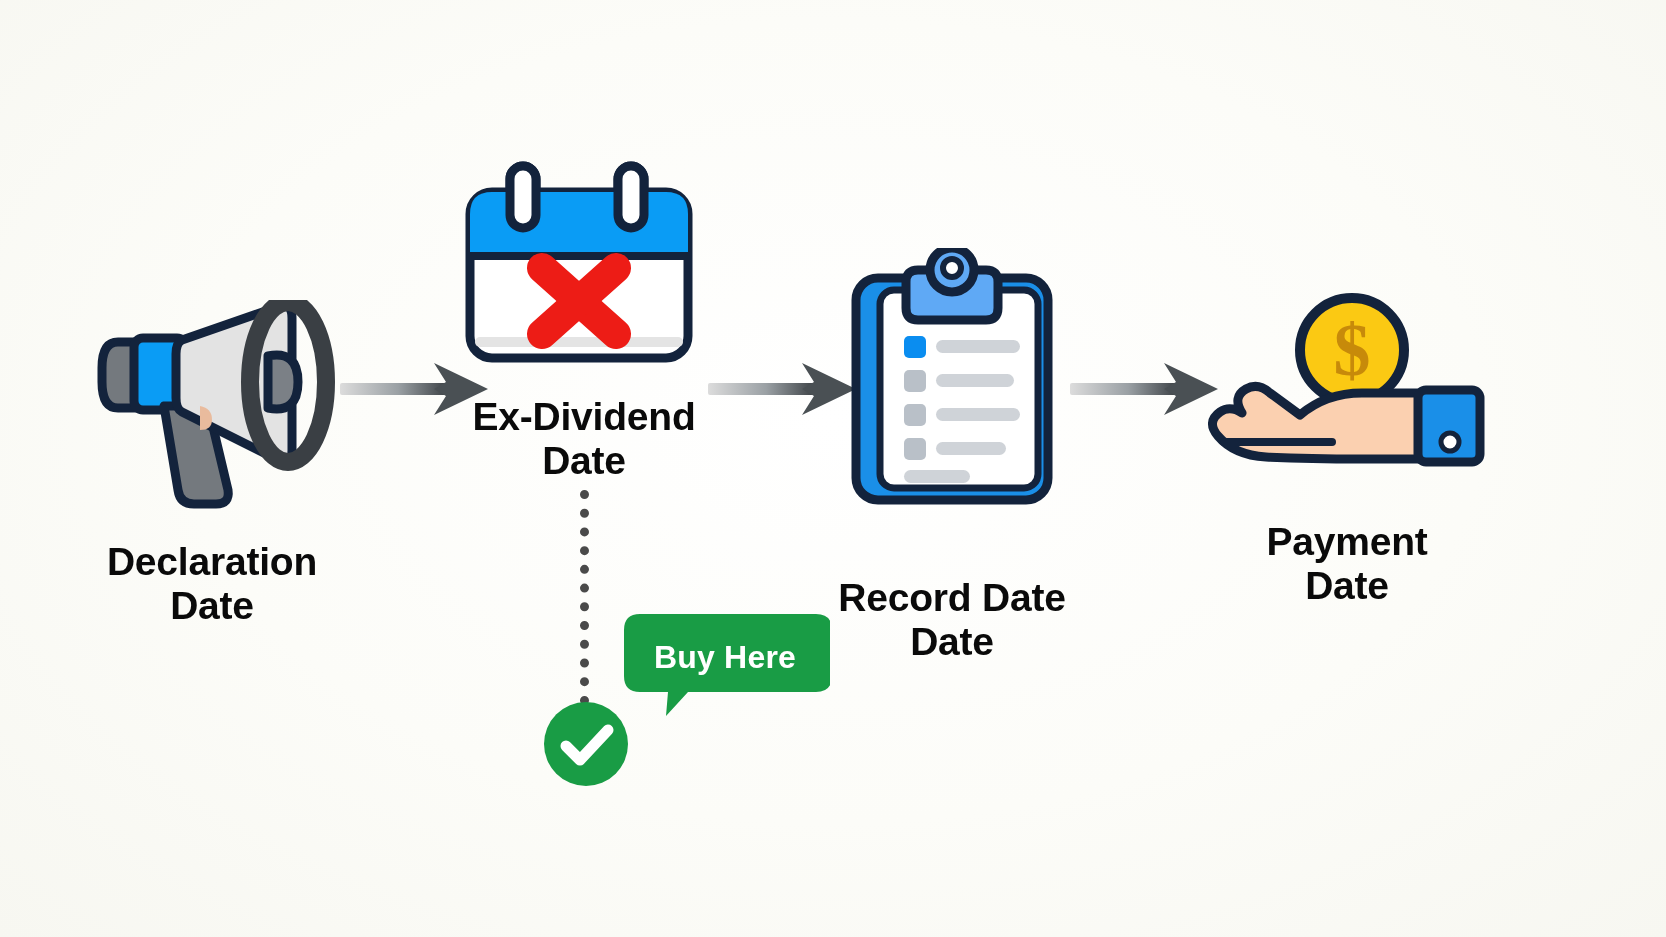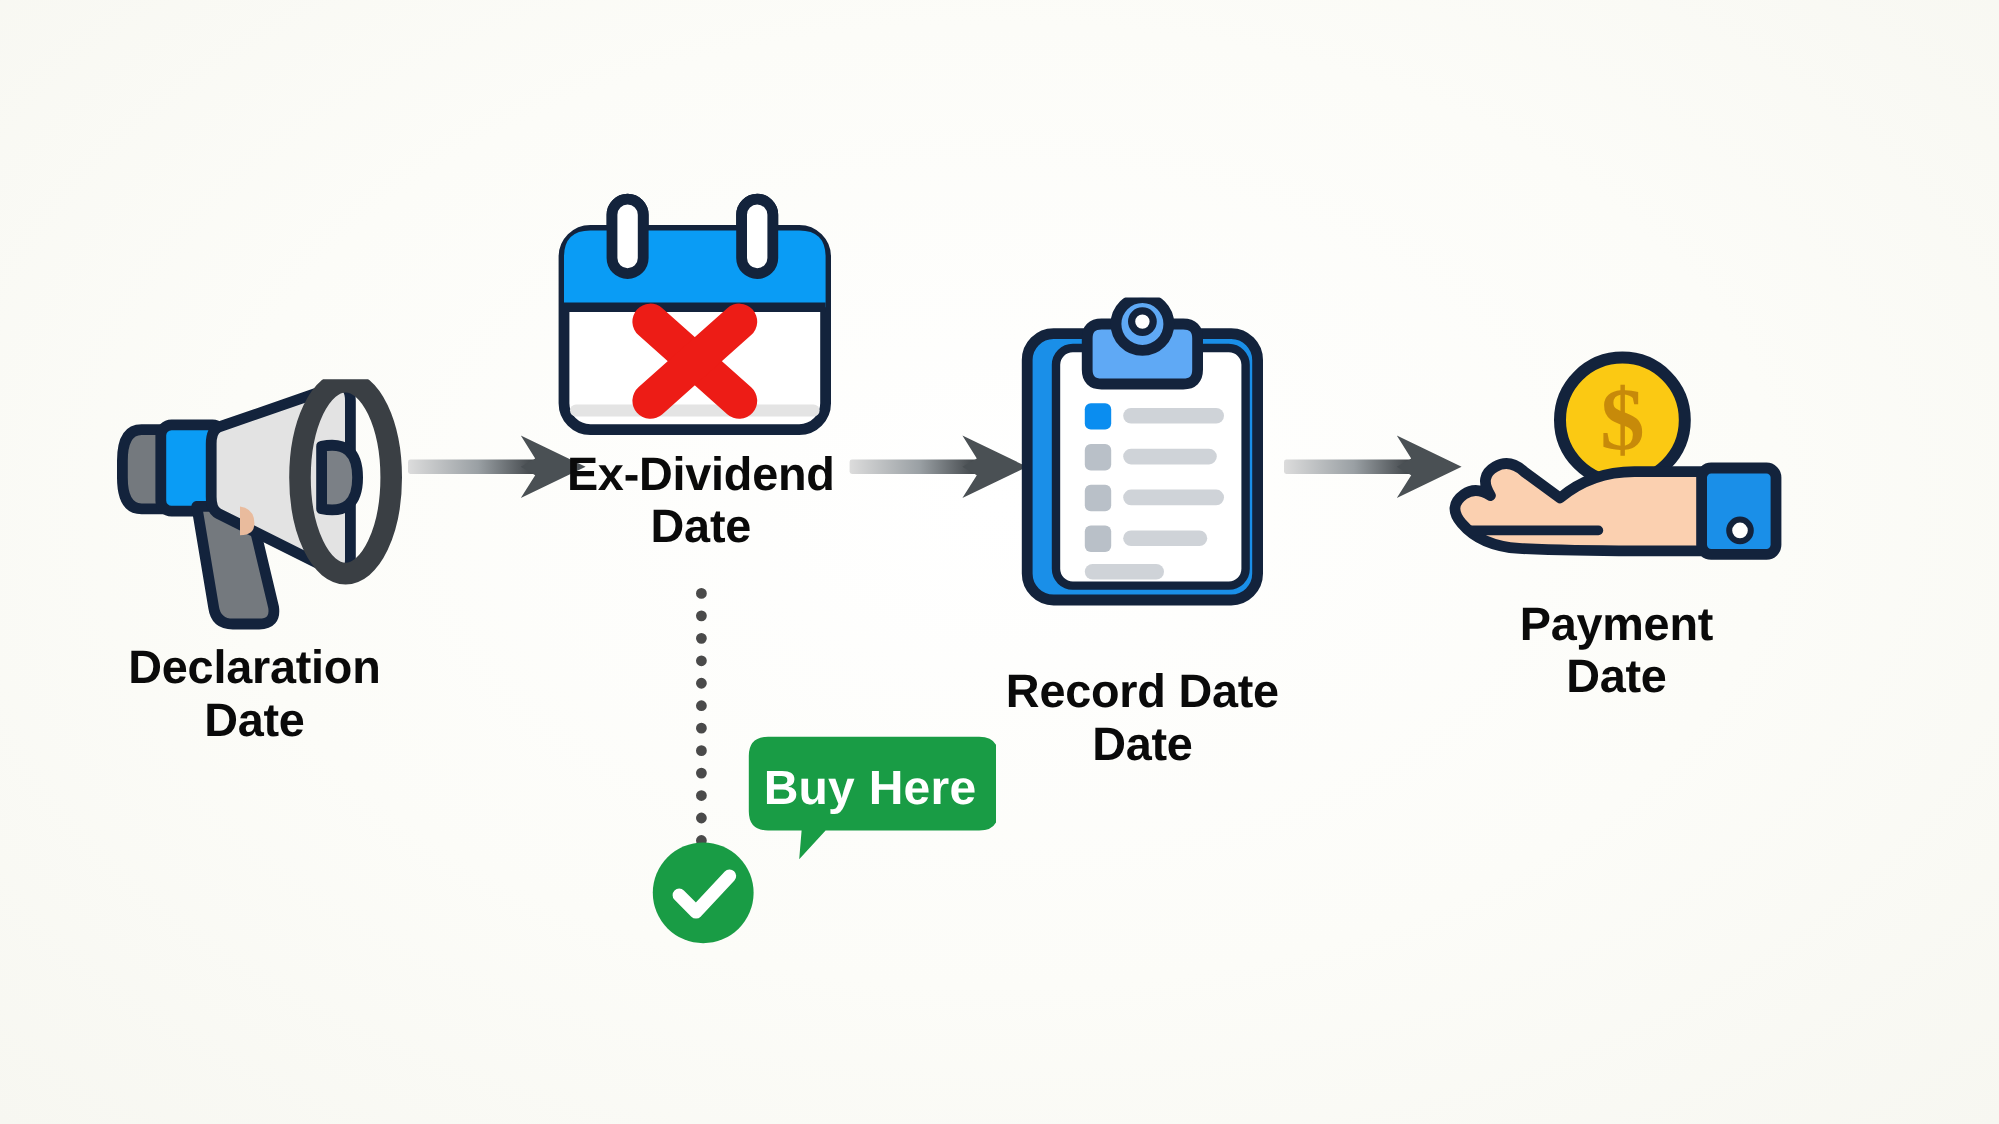--- a/index.html
+++ b/index.html
@@ -34,21 +34,21 @@
     position: absolute;
     display: flex;
     flex-direction: column;
     align-items: center;
   }
   .icon-box {
     position: relative;
     display: block;
   }
   .node-label {
-    margin-top: 4px;
+    margin-top: 26px;
     text-align: center;
     font-weight: bold;
     font-size: 39px;
     line-height: 1.12;
     color: #0a0a0a;
     letter-spacing: -0.2px;
     white-space: pre-line;
   }
   .arrow {
     position: absolute;
@@ -62,21 +62,21 @@
     position: absolute;
   }
   .bubble-text {
     position: absolute;
     left: 0; right: 0; top: 0; bottom: 0;
     display: flex;
     align-items: center;
     justify-content: center;
     color: #ffffff;
     font-weight: bold;
-    font-size: 40px;
+    font-size: 32px;
     letter-spacing: 0.2px;
     pointer-events: none;
     padding-bottom: 14px;
   }
   .check-circle { position: absolute; }
 </style>
 </head>
 <body>
 
 <div id="canvas">
@@ -117,21 +117,21 @@
             <stop offset="0%" stop-color="#dcdcdc"></stop>
             <stop offset="55%" stop-color="#9aa0a4"></stop>
             <stop offset="100%" stop-color="#3f4448"></stop>
           </linearGradient>
         </defs>
         <rect x="2" y="25" width="106" height="12" rx="2" fill="url(#ag3)"></rect>
         <path d="M96 5 L150 31 L96 57 L108 38 L96 31 L108 24 Z" fill="#4a5054"></path>
       </svg>
     </div>
 
-    <div class="node" style="left:72px; top:316px; width:280px;justify-content:flex-end;">
+    <div class="node" style="left:72px; top:300px; width:280px;justify-content:flex-end;">
       <div class="icon-box">
         <svg width="280" height="210" viewBox="0 0 280 210">
           <g stroke="#13233c" stroke-width="9" stroke-linejoin="round" stroke-linecap="round">
 
             <path d="M46 108 q-16 0 -16 -26 v-14 q0 -26 16 -26 h22 v66 z" fill="#74797e"></path>
 
             <rect x="62" y="38" width="52" height="72" rx="9" fill="#0a9cf5"></rect>
 
             <path d="M92 106 l44 0 l20 84 q2 14 -12 14 h-22 q-14 0 -16 -14 z" fill="#74797e"></path>
 

